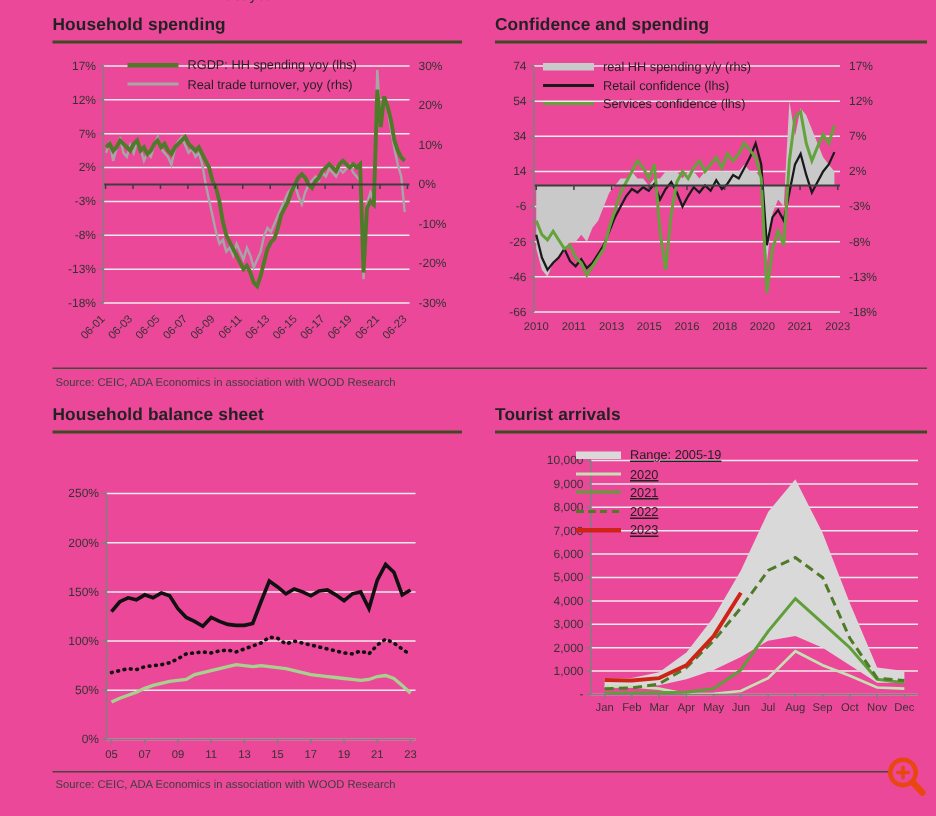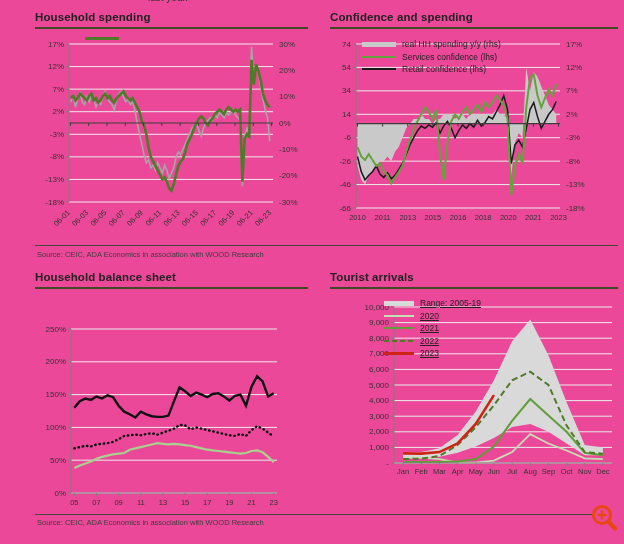--- a/index.html
+++ b/index.html
@@ -96,20 +96,25 @@
         <text x="147.14798206278135" y="177" font-size="7.5" text-anchor="end" transform="rotate(-45 147.14798206278135 177)">06-13</text>
         <text x="165.4439461883419" y="177" font-size="7.5" text-anchor="end" transform="rotate(-45 165.4439461883419 177)">06-15</text>
         <text x="183.73991031390247" y="177" font-size="7.5" text-anchor="end" transform="rotate(-45 183.73991031390247 177)">06-17</text>
         <text x="202.03587443946307" y="177" font-size="7.5" text-anchor="end" transform="rotate(-45 202.03587443946307 177)">06-19</text>
         <text x="220.33183856502365" y="177" font-size="7.5" text-anchor="end" transform="rotate(-45 220.33183856502365 177)">06-21</text>
         <text x="238.6278026905842" y="177" font-size="7.5" text-anchor="end" transform="rotate(-45 238.6278026905842 177)">06-23</text>
       </svg>
       <div class="legend" style="left: 52px; top: 1px;">
         <div class="legend-row">
           <span class="legend-swatch" style="width: 34px; height: 2.6px; background: rgb(79, 122, 40);"></span>
+          <span>RGDP: HH spending yoy (lhs)</span>
+        </div>
+        <div class="legend-row">
+          <span class="legend-swatch" style="width: 34px; height: 2px; background: rgb(166, 166, 166);"></span>
+          <span>Real trade turnover, yoy (rhs)</span>
         </div>
       </div>
     </div>
   <div class="chart-box" style="left:328px;top:36px;width:296px;height:205px;">
       <svg width="296" height="205">
         <line x1="28" y1="8" x2="232" y2="8" stroke="#ececec" stroke-width="1"></line>
         <line x1="28" y1="31.428571428571427" x2="232" y2="31.428571428571427" stroke="#ececec" stroke-width="1"></line>
         <line x1="28" y1="54.857142857142854" x2="232" y2="54.857142857142854" stroke="#ececec" stroke-width="1"></line>
         <line x1="28" y1="78.28571428571429" x2="232" y2="78.28571428571429" stroke="#ececec" stroke-width="1"></line>
         <line x1="28" y1="101.71428571428571" x2="232" y2="101.71428571428571" stroke="#ececec" stroke-width="1"></line>
@@ -163,26 +168,26 @@
         <text x="180.24999999999895" y="184" font-size="7.5" text-anchor="middle">2020</text>
         <text x="205.37499999999847" y="184" font-size="7.5" text-anchor="middle">2021</text>
         <text x="230.50000000000136" y="184" font-size="7.5" text-anchor="middle">2023</text>
       </svg>
       <div class="legend" style="left: 34px; top: 2px;">
         <div class="legend-row">
           <span class="legend-swatch" style="width: 34px; height: 5px; background: rgb(201, 201, 201);"></span>
           <span>real HH spending y/y (rhs)</span>
         </div>
         <div class="legend-row">
+          <span class="legend-swatch" style="width: 34px; height: 2px; background: rgb(26, 26, 26);"></span>
+          <span>Retail confidence (lhs)</span>
+        </div>
+        <div class="legend-row">
           <span class="legend-swatch" style="width: 34px; height: 2px; background: rgb(99, 163, 60);"></span>
           <span>Services confidence (lhs)</span>
-        </div>
-        <div class="legend-row">
-          <span class="legend-swatch" style="width: 34px; height: 2px; background: rgb(26, 26, 26);"></span>
-          <span>Retail confidence (lhs)</span>
         </div>
       </div>
     </div>
 
   <div class="divider" style="left:35px;top:245px;width:583px;"></div>
   <div class="source-note" style="left:37px;top:250px;">Source: CEIC, ADA Economics in association with WOOD Research</div>
 
   <div class="chart-header" style="left:35px;top:271px;width:273px;">
     <div class="chart-title">Household balance sheet</div>
   </div>

